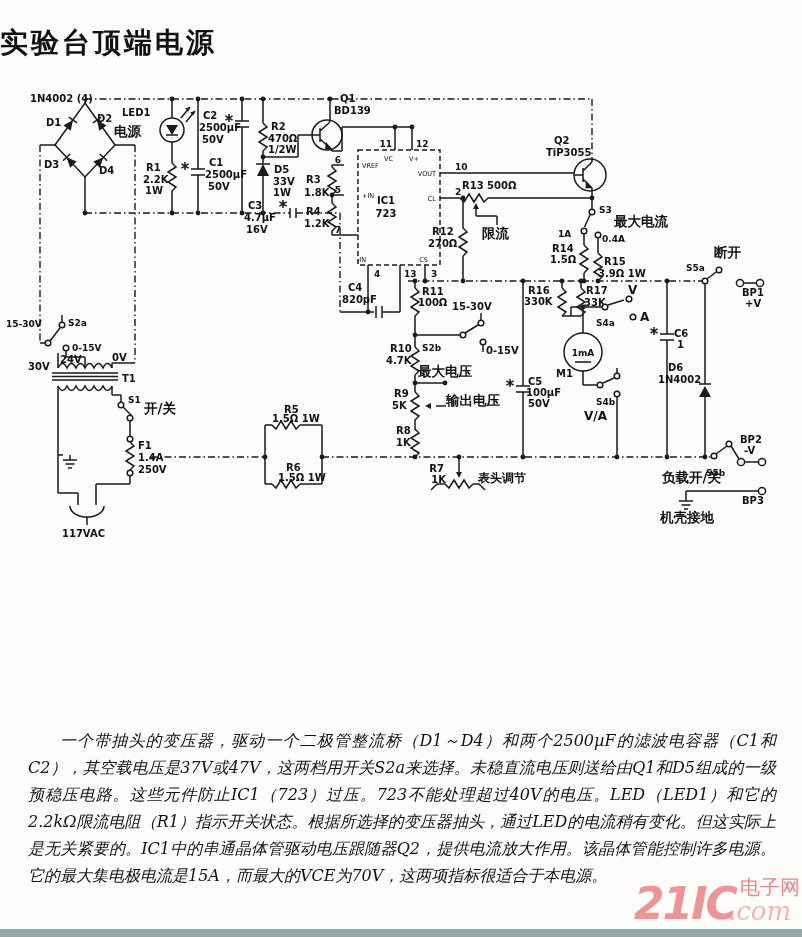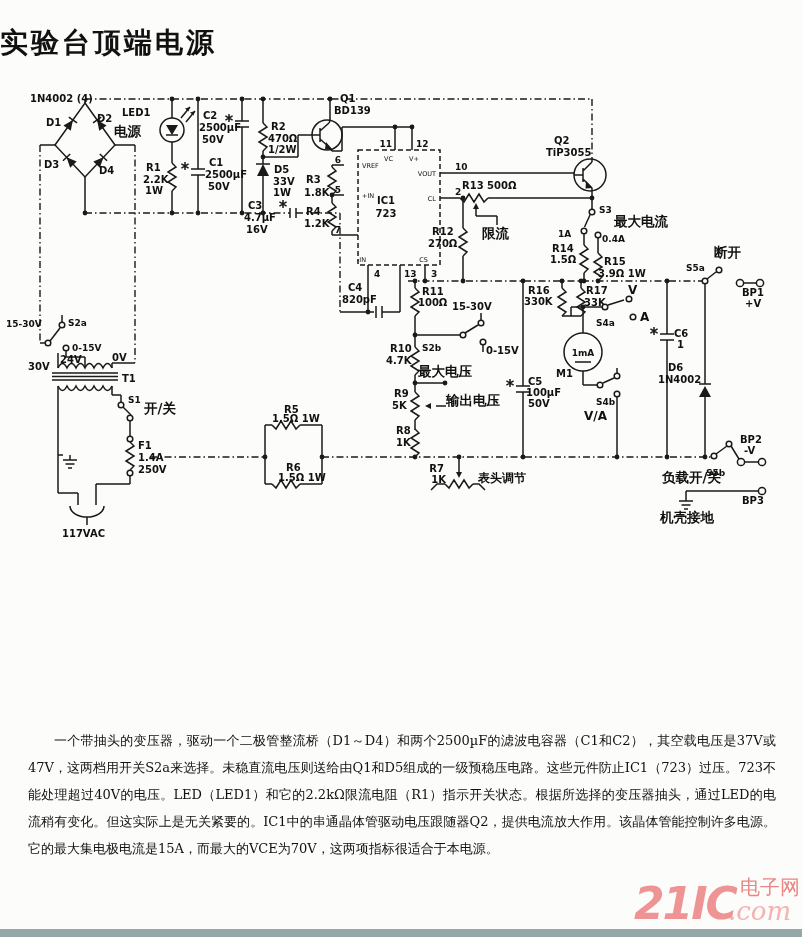--- a/index.html
+++ b/index.html
@@ -11,23 +11,23 @@
   .w{fill:none;stroke:#1a1a1a;stroke-width:1.5;}
   .wd{fill:none;stroke:#1a1a1a;stroke-width:1.4;stroke-dasharray:7 3 1.5 3;}
   .fl{fill:#1a1a1a;stroke:none;}
   .oc{fill:#fcfcfa;stroke:#1a1a1a;stroke-width:1.5;}
   text{fill:#111;stroke:none;}
   .pl{font-size:10px;font-weight:bold;}
   .pn{font-size:9px;font-weight:bold;}
   .px{font-size:6.5px;}
   .cn{font-size:13.5px;font-weight:bold;}
   .cnl{font-size:12px;font-weight:bold;}
-  .article{position:absolute;left:28px;top:727px;width:748px;font-size:13px;
+  .article{position:absolute;left:28px;top:727px;width:748px;font-size:16px;
        line-height:27px;text-align:justify;text-indent:2em;
-       font-family:"DejaVu Serif","Liberation Serif",serif;}
+       font-family:"DejaVu Serif","Liberation Serif",serif;font-style:italic;}
   .watermark{position:absolute;left:628px;top:874px;width:174px;height:58px;}
   .wm-big{position:absolute;left:6px;top:4px;font-size:44px;font-weight:bold;
        font-style:italic;color:#ef9494;letter-spacing:-2px;}
   .wm-cn{position:absolute;left:112px;top:0;font-size:20px;font-weight:normal;color:#ea8585;}
   .wm-com{position:absolute;left:100px;top:22px;font-size:26px;font-style:italic;
        color:#f3b3b3;font-family:"DejaVu Serif","Liberation Serif",serif;}
   .bottom-bar{position:absolute;left:0;bottom:0;width:100%;height:8px;background:#94a9a7;}
 </style>
 </head>
 <body>

